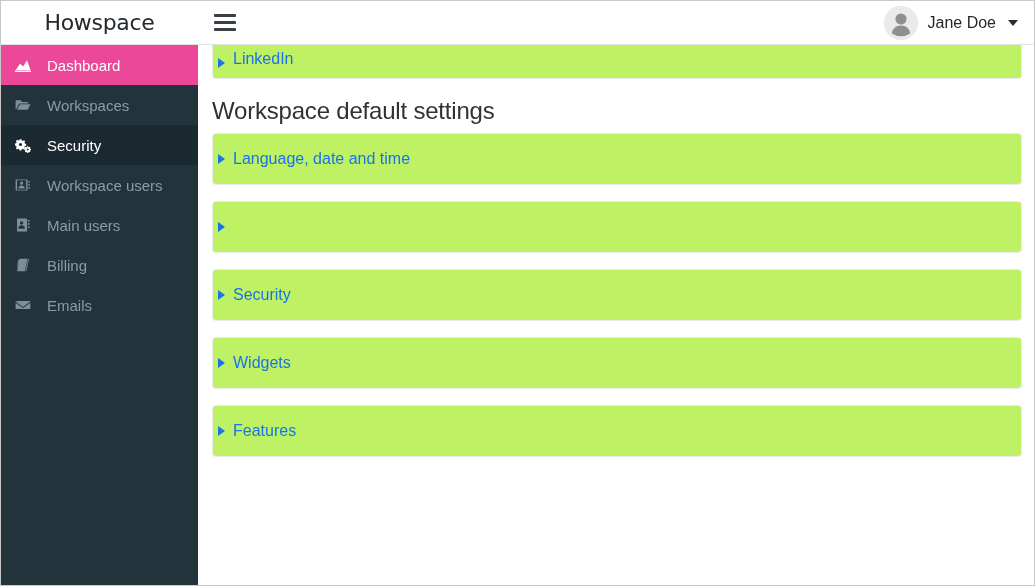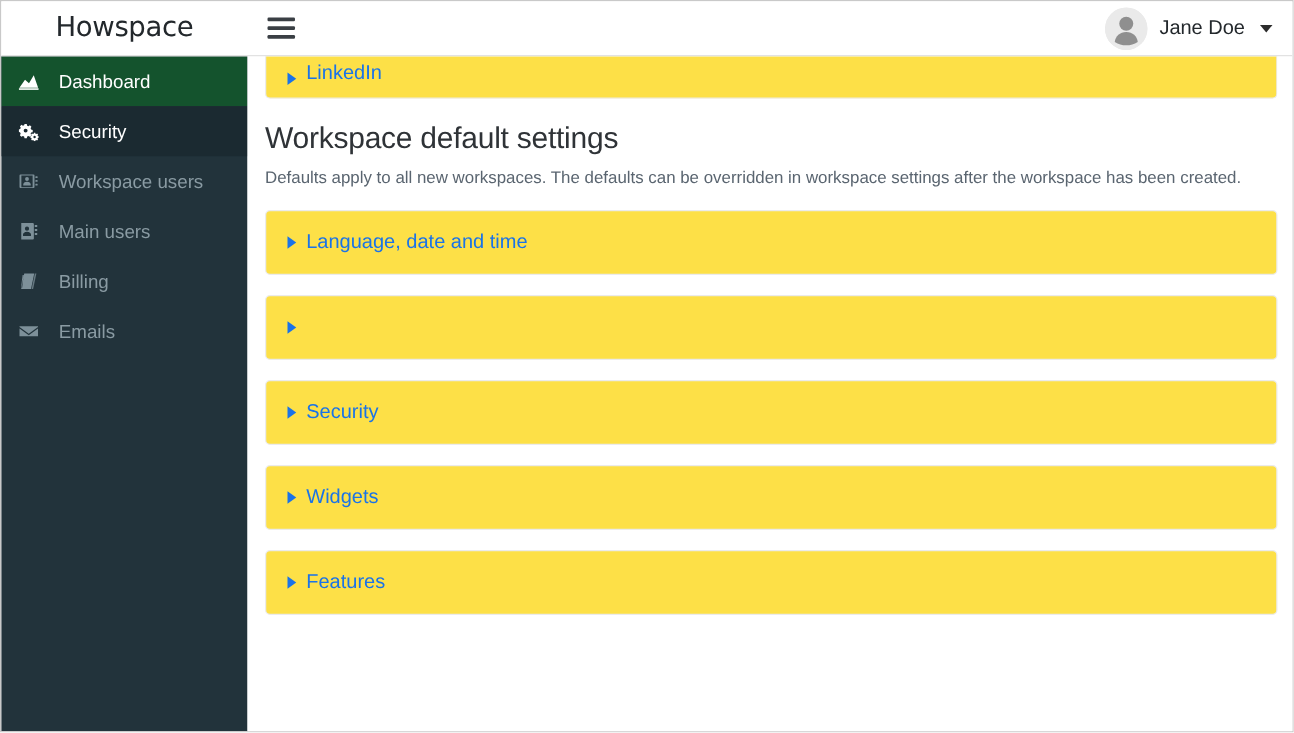--- a/index.html
+++ b/index.html
@@ -122,21 +122,21 @@
     width: 22px;
     flex: 0 0 22px;
     display: flex;
     align-items: center;
     justify-content: flex-start;
     margin-right: 10px;
     color: #7d9099;
   }
   .nav-item .nav-icon svg { display: block; fill: currentColor; }
   .nav-item.active-hover {
-    background: #14532d;
+    background: #ec4899;
     color: #ffffff;
   }
   .nav-item.active-hover .nav-icon { color: #ffffff; }
   .nav-item.current {
     background: #1b2a31;
     color: #ffffff;
   }
   .nav-item.current .nav-icon { color: #ffffff; }
 
   
@@ -145,28 +145,28 @@
     left: 197px;
     top: 44px;
     right: 0;
     bottom: 0;
     background: #ffffff;
     overflow: hidden;
     padding: 0 12px 0 14px;
     box-sizing: border-box;
   }
   .panel {
-    background: #fde047;
+    background: #bef264;
     border: 1px solid #ebebeb;
     border-radius: 4px;
     box-sizing: border-box;
     display: flex;
     align-items: center;
     height: 52px;
-    padding-left: 17px;
+    padding-left: 5px;
     cursor: pointer;
     margin-bottom: 16px;
   }
   .panel.first {
     height: 44px;
     margin-top: -10px;
     align-items: flex-end;
     padding-bottom: 10px;
     margin-bottom: 18px;
     border-top: none;
@@ -231,20 +231,29 @@
     <div class="nav-item active-hover">
       <span class="nav-icon">
         <svg viewBox="0 0 16 16" width="16" height="16" aria-hidden="true">
           <path d="M0.5 13.2 L5 6.8 L8.2 9.6 L12 3.2 L15.5 13.2 Z"></path>
           <rect x="0" y="13.6" width="16" height="1.3"></rect>
         </svg>
       </span>
       <span>Dashboard</span>
     </div>
 
+    <div class="nav-item">
+      <span class="nav-icon">
+        <svg viewBox="0 0 16 16" width="16" height="16" aria-hidden="true">
+          <path d="M0.6 4.2 A0.9 0.9 0 0 1 1.5 3.3 H5.6 L7.2 4.9 H12.4 A0.9 0.9 0 0 1 13.3 5.8 V6.4 H4.2 L1.2 12.2 H0.6 Z"></path>
+          <path d="M5 7.3 H15.6 L12.6 12.7 H2 Z"></path>
+        </svg>
+      </span>
+      <span>Workspaces</span>
+    </div>
 
     <div class="nav-item current">
       <span class="nav-icon">
         <svg viewBox="0 0 16 16" width="16" height="16" aria-hidden="true">
           <path d="M6.4 2.2 l0.35 1.3 a3.6 3.6 0 0 1 1.0 0.42 l1.15-0.7 1.25 1.25 -0.7 1.15 a3.6 3.6 0 0 1 0.42 1.0 l1.3 0.35 v1.77 l-1.3 0.35 a3.6 3.6 0 0 1 -0.42 1.0 l0.7 1.15 -1.25 1.25 -1.15-0.7 a3.6 3.6 0 0 1 -1.0 0.42 l-0.35 1.3 H4.63 l-0.35-1.3 a3.6 3.6 0 0 1 -1.0-0.42 l-1.15 0.7 -1.25-1.25 0.7-1.15 a3.6 3.6 0 0 1 -0.42-1.0 L-0.1 8.37 V6.6 l1.3-0.35 a3.6 3.6 0 0 1 0.42-1.0 L0.92 4.1 2.17 2.85 l1.15 0.7 a3.6 3.6 0 0 1 1.0-0.42 L4.63 2.2 Z M5.5 5.9 a1.58 1.58 0 1 0 0 3.16 1.58 1.58 0 0 0 0-3.16 Z"></path>
           <path d="M13.2 9.2 l0.2 0.78 a2.2 2.2 0 0 1 0.6 0.25 l0.7-0.42 0.75 0.75 -0.42 0.7 a2.2 2.2 0 0 1 0.25 0.6 l0.78 0.2 v1.06 l-0.78 0.2 a2.2 2.2 0 0 1 -0.25 0.6 l0.42 0.7 -0.75 0.75 -0.7-0.42 a2.2 2.2 0 0 1 -0.6 0.25 l-0.2 0.78 h-1.06 l-0.2-0.78 a2.2 2.2 0 0 1 -0.6-0.25 l-0.7 0.42 -0.75-0.75 0.42-0.7 a2.2 2.2 0 0 1 -0.25-0.6 l-0.78-0.2 v-1.06 l0.78-0.2 a2.2 2.2 0 0 1 0.25-0.6 l-0.42-0.7 0.75-0.75 0.7 0.42 a2.2 2.2 0 0 1 0.6-0.25 l0.2-0.78 Z M12.67 11.6 a0.95 0.95 0 1 0 0 1.9 0.95 0.95 0 0 0 0-1.9 Z"></path>
         </svg>
       </span>
       <span>Security</span>
     </div>
@@ -296,21 +305,20 @@
   </nav>
 
   <main class="content">
 
     <div class="panel first">
       <span class="panel-arrow"></span>
       <span class="panel-title">LinkedIn</span>
     </div>
 
     <h1 class="section-title">Workspace default settings</h1>
-    <p class="section-desc">Defaults apply to all new workspaces. The defaults can be overridden in workspace settings after the workspace has been created.</p>
 
     <div class="panel">
       <span class="panel-arrow"></span>
       <span class="panel-title">Language, date and time</span>
     </div>
 
     <div class="panel">
       <span class="panel-arrow"></span>
     </div>
 

